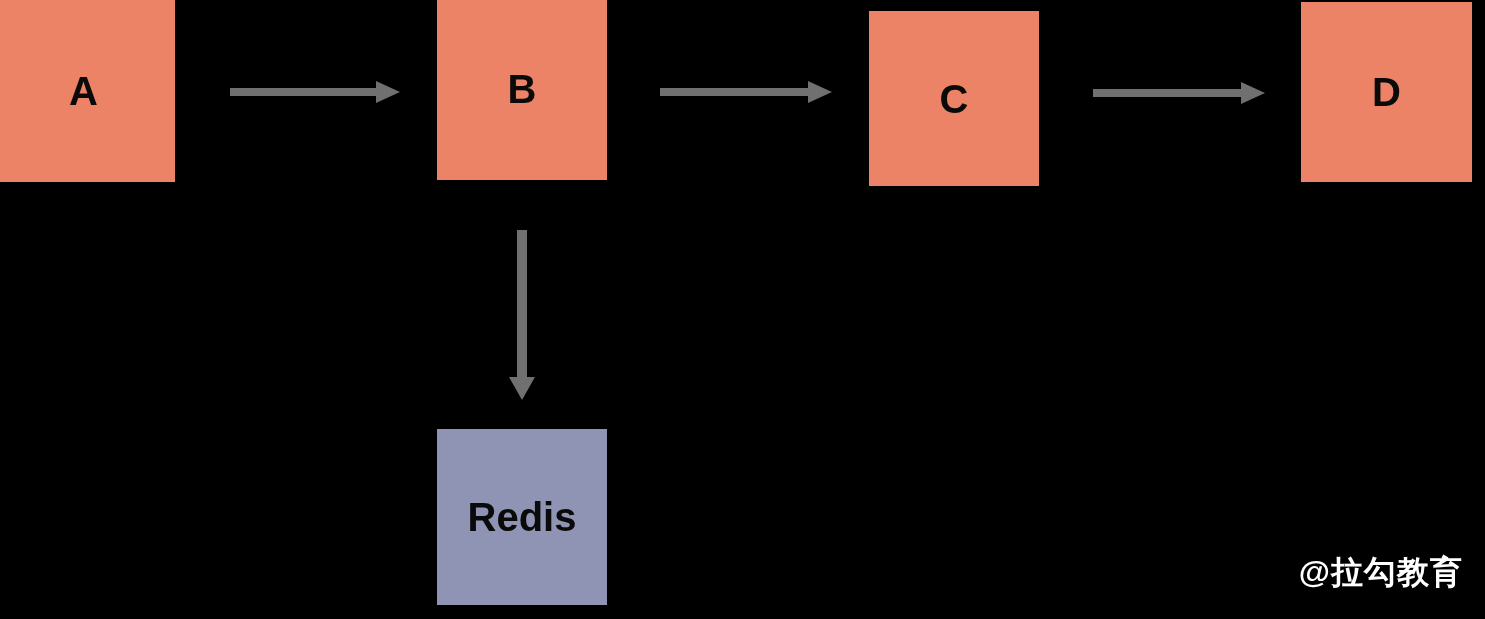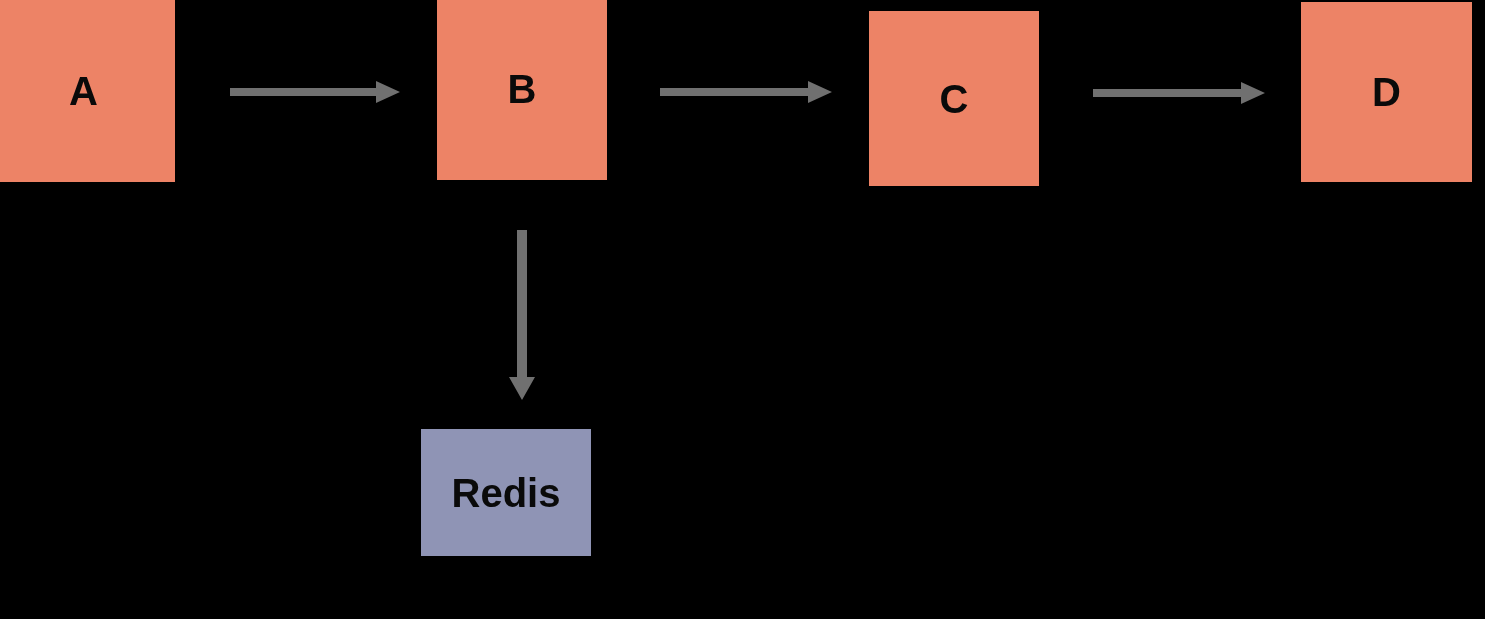--- a/index.html
+++ b/index.html
@@ -32,21 +32,21 @@
   }
   .node-store {
     background: #8F94B5;
     font-size: 40px;
   }
   
   #node-a { left: -8px;   top: 0px;   width: 183px; height: 182px; }
   #node-b { left: 437px;  top: -2px;  width: 170px; height: 182px; }
   #node-c { left: 869px;  top: 11px;  width: 170px; height: 175px; }
   #node-d { left: 1301px; top: 2px;   width: 171px; height: 180px; }
-  #node-redis { left: 421px; top: 429px; width: 170px; height: 127px; }
+  #node-redis { left: 437px; top: 429px; width: 170px; height: 176px; }
 
   .arrow-h {
     position: absolute;
     height: 30px;
     display: block;
   }
   #arrow-ab { left: 230px;  top: 77px; width: 170px; }
   #arrow-bc { left: 660px;  top: 77px; width: 172px; }
   #arrow-cd { left: 1093px; top: 78px; width: 172px; }
 
@@ -103,14 +103,15 @@
   </svg>
 
   <svg class="arrow-h" id="arrow-cd" viewBox="0 0 172 30" preserveAspectRatio="none">
     <polygon points="0,11 148,11 148,4 172,15 148,26 148,19 0,19" fill="#707070"></polygon>
   </svg>
 
   <svg class="arrow-v" id="arrow-b-redis" viewBox="0 0 36 170" preserveAspectRatio="none">
     <polygon points="13,0 23,0 23,147 31,147 18,170 5,147 13,147" fill="#707070"></polygon>
   </svg>
 
+  <div id="watermark">@拉勾教育</div>
 
 </div>
 
 </body></html>

